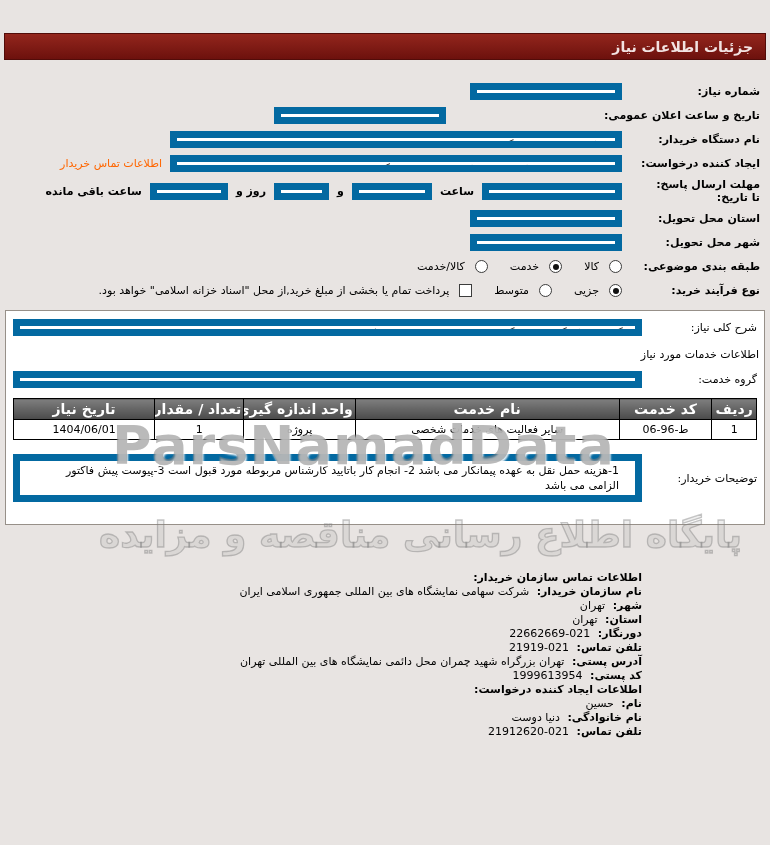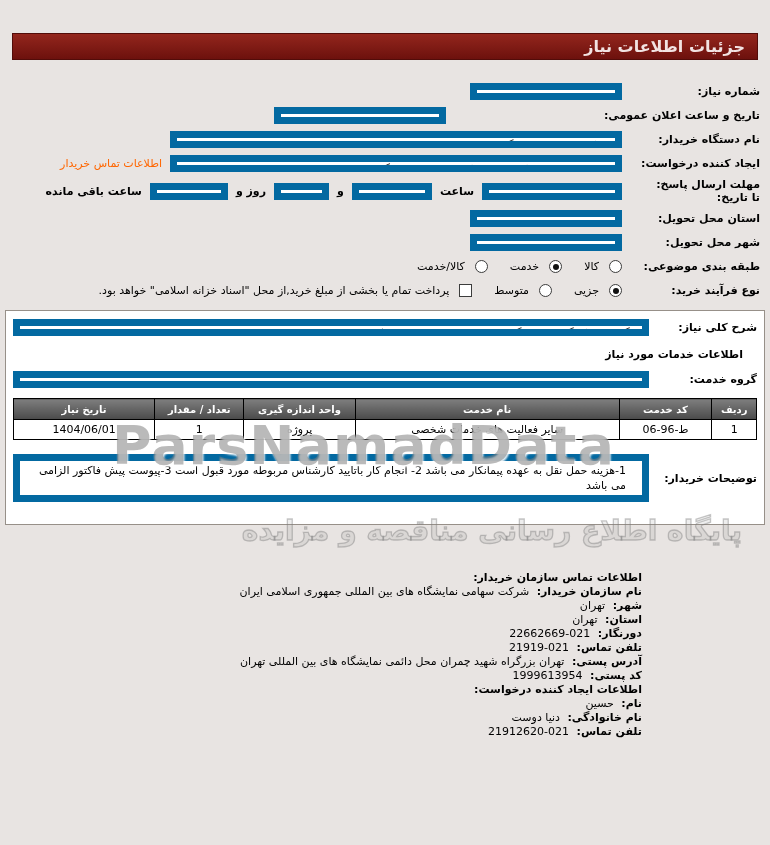--- a/index.html
+++ b/index.html
@@ -5,25 +5,25 @@
   * { margin:0; padding:0; box-sizing:border-box; }
   html,body { background:#d6d3d1; }
   .page {
     position:relative; width:770px; height:845px; margin:0 auto;
     background:#e8e4e2; overflow:hidden; direction:rtl;
     font-family:"DejaVu Sans", sans-serif; font-size:11px; color:#000;
   }
 
   
   .titlebar {
-    margin:33px 12px 0; height:27px;
+    margin:33px 4px 0; height:27px;
     background:linear-gradient(#93261d,#6d110d);
     border:1px solid #520c09;
     display:flex; align-items:center; padding:0 12px;
-    color:#f2e3e2; font-weight:bold; font-size:16px;
+    color:#f2e3e2; font-weight:bold; font-size:14px;
   }
 
   
   .top-form { padding:22px 10px 0; }
   .frow { display:flex; align-items:center; column-gap:8px; margin:0 0 5px; min-height:19px; }
   .flabel { width:130px; flex-shrink:0; font-weight:bold; line-height:13px; }
   .flabel.auto { width:auto; }
   .lbl-line { display:block; }
   .tok { font-weight:bold; white-space:nowrap; }
   .vbox {
@@ -41,30 +41,30 @@
   .radio {
     width:13px; height:13px; border:1px solid #3c3c3c; border-radius:50%;
     background:#fff; display:inline-block; position:relative; flex-shrink:0;
   }
   .radio.on::after { content:""; position:absolute; inset:2.5px; background:#111; border-radius:50%; }
   .checkbox { width:13px; height:13px; border:1px solid #3c3c3c; background:#fff; display:inline-block; flex-shrink:0; }
 
   
   .panel { margin:10px 5px 0; background:#fff; border:1px solid #979089; padding:8px 5px 12px; }
   .prow { display:flex; align-items:center; column-gap:8px; margin:0 2px 10px; }
-  .plabel { width:100px; flex-shrink:0; font-weight:bold; line-height:13px; }
+  .plabel { width:100px; flex-shrink:0; font-weight:normal; line-height:13px;margin-left:7px; }
   .flex1 { flex:1; }
   .w558 { width:664px;padding-left:32px; }
-  .pheading { font-weight:bold; margin:12px 16px 10px; }
+  .pheading { font-weight:normal; margin:12px 0 10px; }
   .notes-box { flex:1; height:auto; min-height:36px; white-space:normal; line-height:15px; padding:2px 16px; }
 
   .svc-table { width:calc(100% - 4px); margin:2px 2px 14px; border-collapse:collapse; table-layout:fixed; }
   .svc-table th {
     background:linear-gradient(#7e7e7e,#4a4a4a); color:#fff; font-weight:bold;
-    border:1px solid #000; height:21px; padding:0 2px; font-size:10px;
+    border:1px solid #000; height:21px; padding:0 2px; font-size:14px;
     white-space:nowrap; overflow:hidden;
   }
   .svc-table td {
     background:#fff; border:1px solid #000; height:20px; text-align:center;
     padding:0 2px; white-space:nowrap; overflow:hidden;
   }
 
   
   .contact { padding:46px 128px 0 20px; }
   .cline { line-height:14px; }
@@ -75,21 +75,21 @@
   
   .wm { position:absolute; pointer-events:none; z-index:30; }
   .wm-brand {
     top:414px; left:112px; direction:ltr;
     font-size:54px; font-weight:bold; letter-spacing:1px;
     color:rgba(118,118,118,0.5);
     text-shadow:1px 2px 2px rgba(255,255,255,0.9);
   }
   .wm-fa {
     top:514px; right:28px; white-space:nowrap;
-    font-size:28px; font-weight:bold;
+    font-size:36px; font-weight:bold;
     color:rgba(140,140,140,0.15);
     -webkit-text-stroke:1.3px rgba(125,125,125,0.42);
   }
 </style>
 </head>
 <body>
 
 <div class="page">
 
   <div class="wm wm-brand">ParsNamadData</div>

